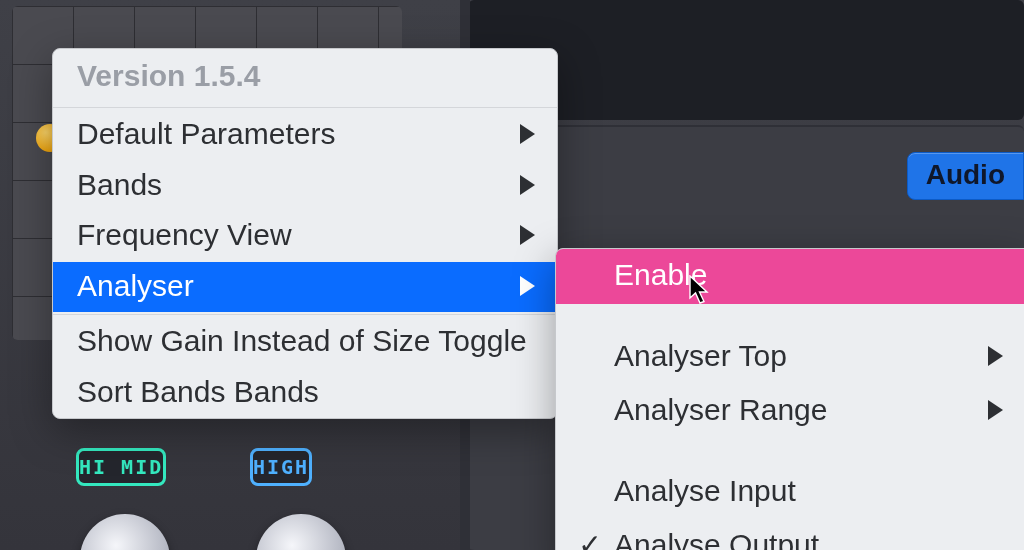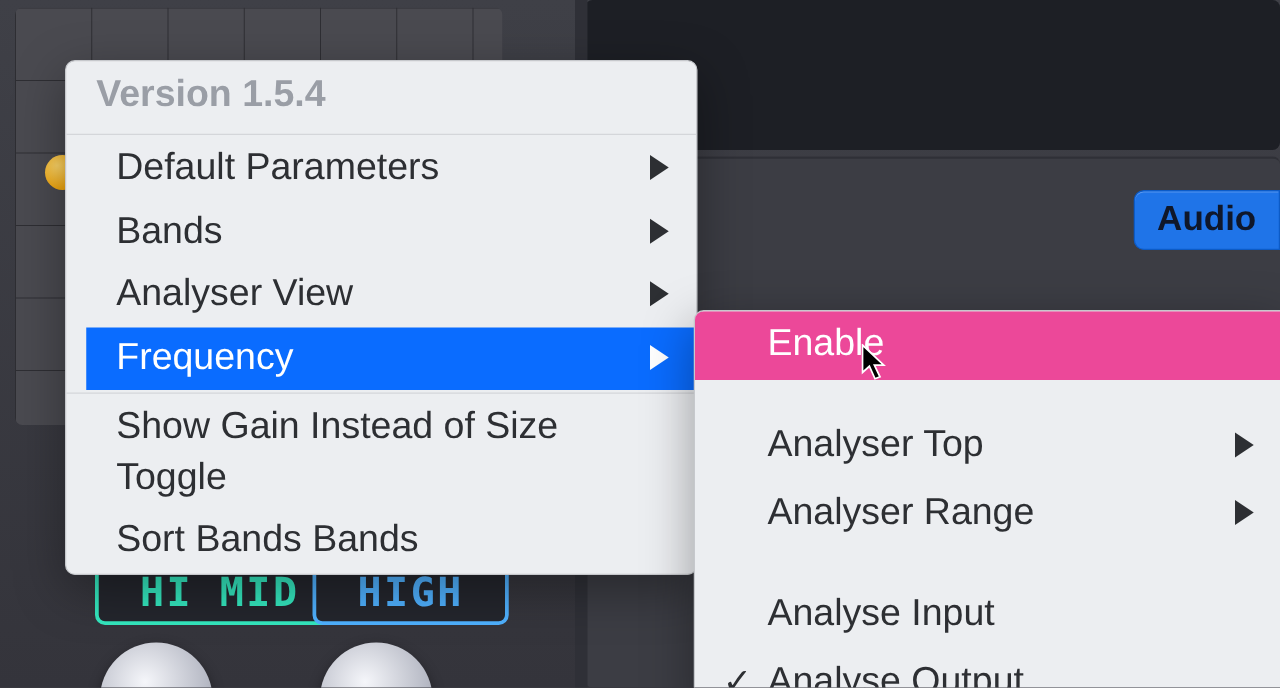--- a/index.html
+++ b/index.html
@@ -79,24 +79,24 @@
     font-weight: 600;
     padding: 6px 18px 8px 18px;
     border-radius: 8px 0 0 8px;
     border: 1px solid #0c5bc7;
     box-shadow: inset 0 1px 0 rgba(255,255,255,0.25);
   }
 
   .band-chip {
     position: absolute;
     font-family: "Menlo", "Consolas", monospace;
-    font-size: 32px;
+    font-size: 20px;
     font-weight: 700;
     letter-spacing: 2px;
-    padding: 4px 33px;
+    padding: 4px 0;
     border-radius: 8px;
     background: #24262d;
   }
   .band-chip.himid {
     left: 76px;
     top: 448px;
     color: #34e8bf;
     border: 3px solid #34e8bf;
   }
   .band-chip.high {
@@ -139,21 +139,20 @@
     background: #d4d6da;
     margin: 2px 0;
   }
   .menu-item {
     display: flex;
     align-items: center;
     padding: 4px 22px 6px 24px;
     color: #2d2f33;
     font-size: 30px;
     line-height: 1.35;
-    margin-left: 16px;
   }
   .menu-item .label { flex: 1 1 auto; }
   .menu-item .arrow {
     flex: 0 0 auto;
     width: 0; height: 0;
     border-top: 10px solid transparent;
     border-bottom: 10px solid transparent;
     border-left: 15px solid #2d2f33;
   }
   .menu-item.highlight {
@@ -240,25 +239,25 @@
 
     <div class="menu-item">
       <span class="label">Default Parameters</span>
       <span class="arrow"></span>
     </div>
     <div class="menu-item">
       <span class="label">Bands</span>
       <span class="arrow"></span>
     </div>
     <div class="menu-item">
-      <span class="label">Analyser View</span>
+      <span class="label">Frequency View</span>
       <span class="arrow"></span>
     </div>
     <div class="menu-item highlight">
-      <span class="label">Frequency</span>
+      <span class="label">Analyser</span>
       <span class="arrow"></span>
     </div>
 
     <div class="menu-sep"></div>
 
     <div class="menu-item">
       <span class="label">Show Gain Instead of Size Toggle</span>
     </div>
     <div class="menu-item">
       <span class="label">Sort Bands Bands</span>

